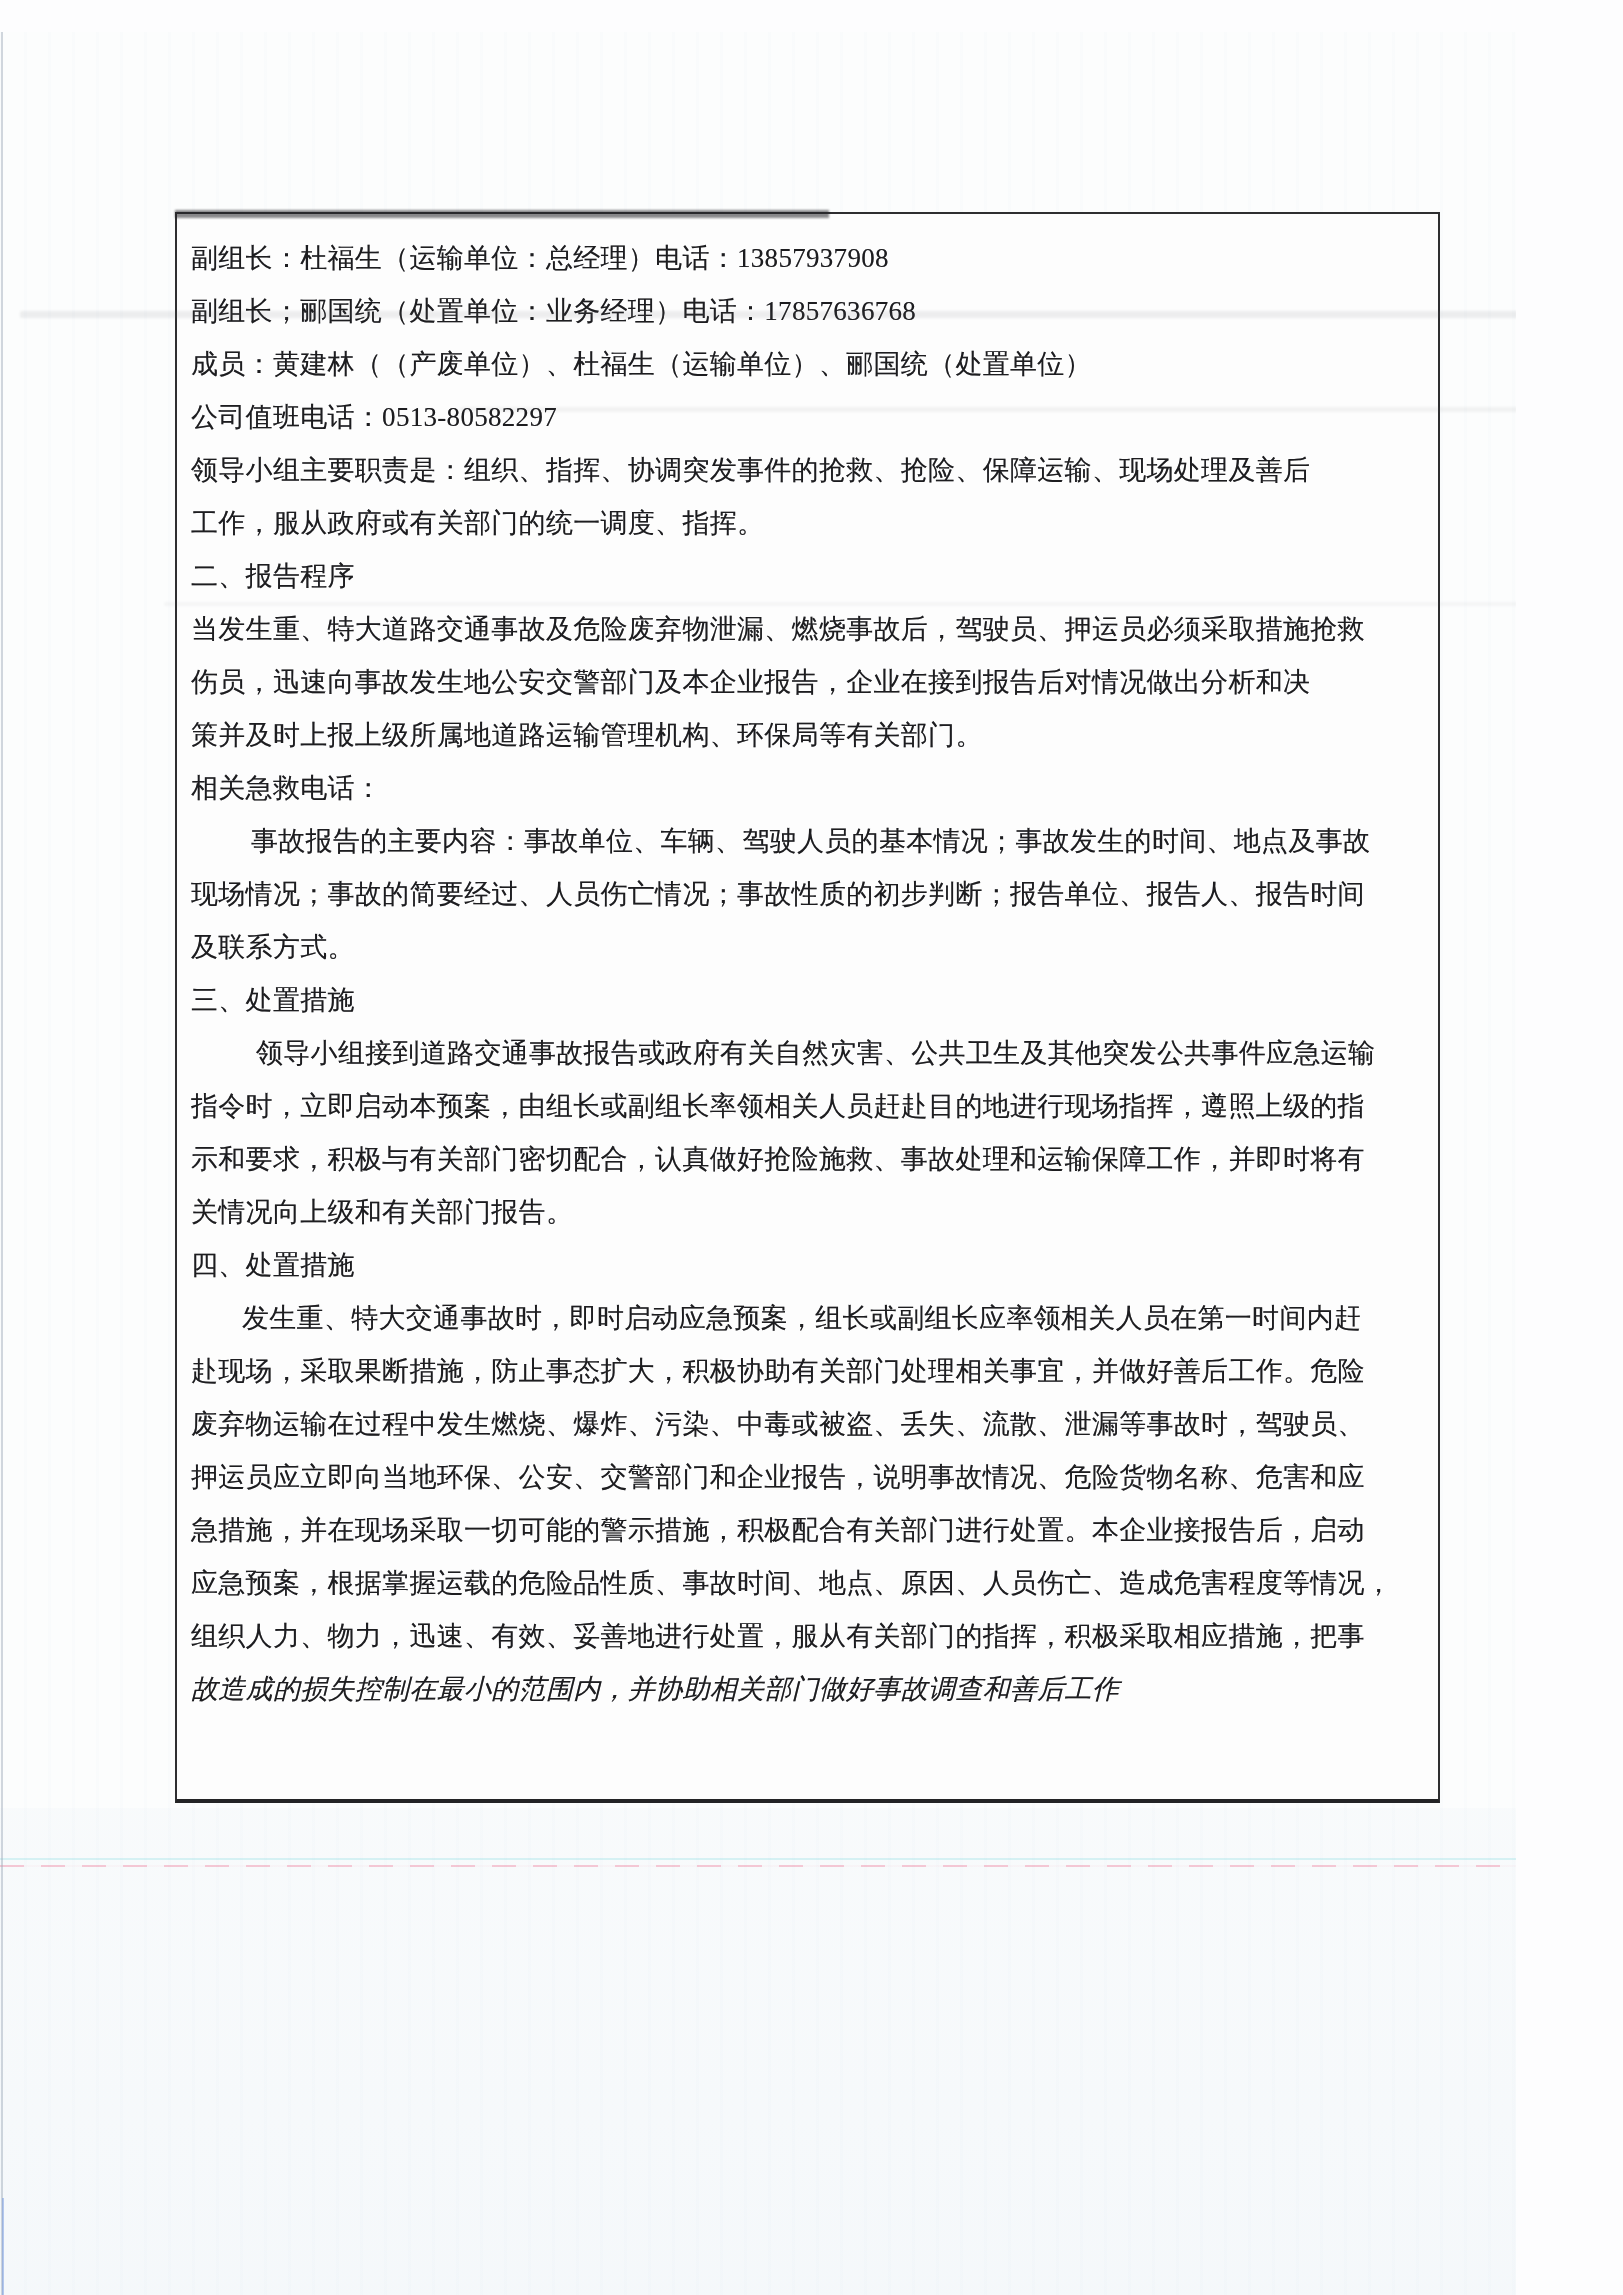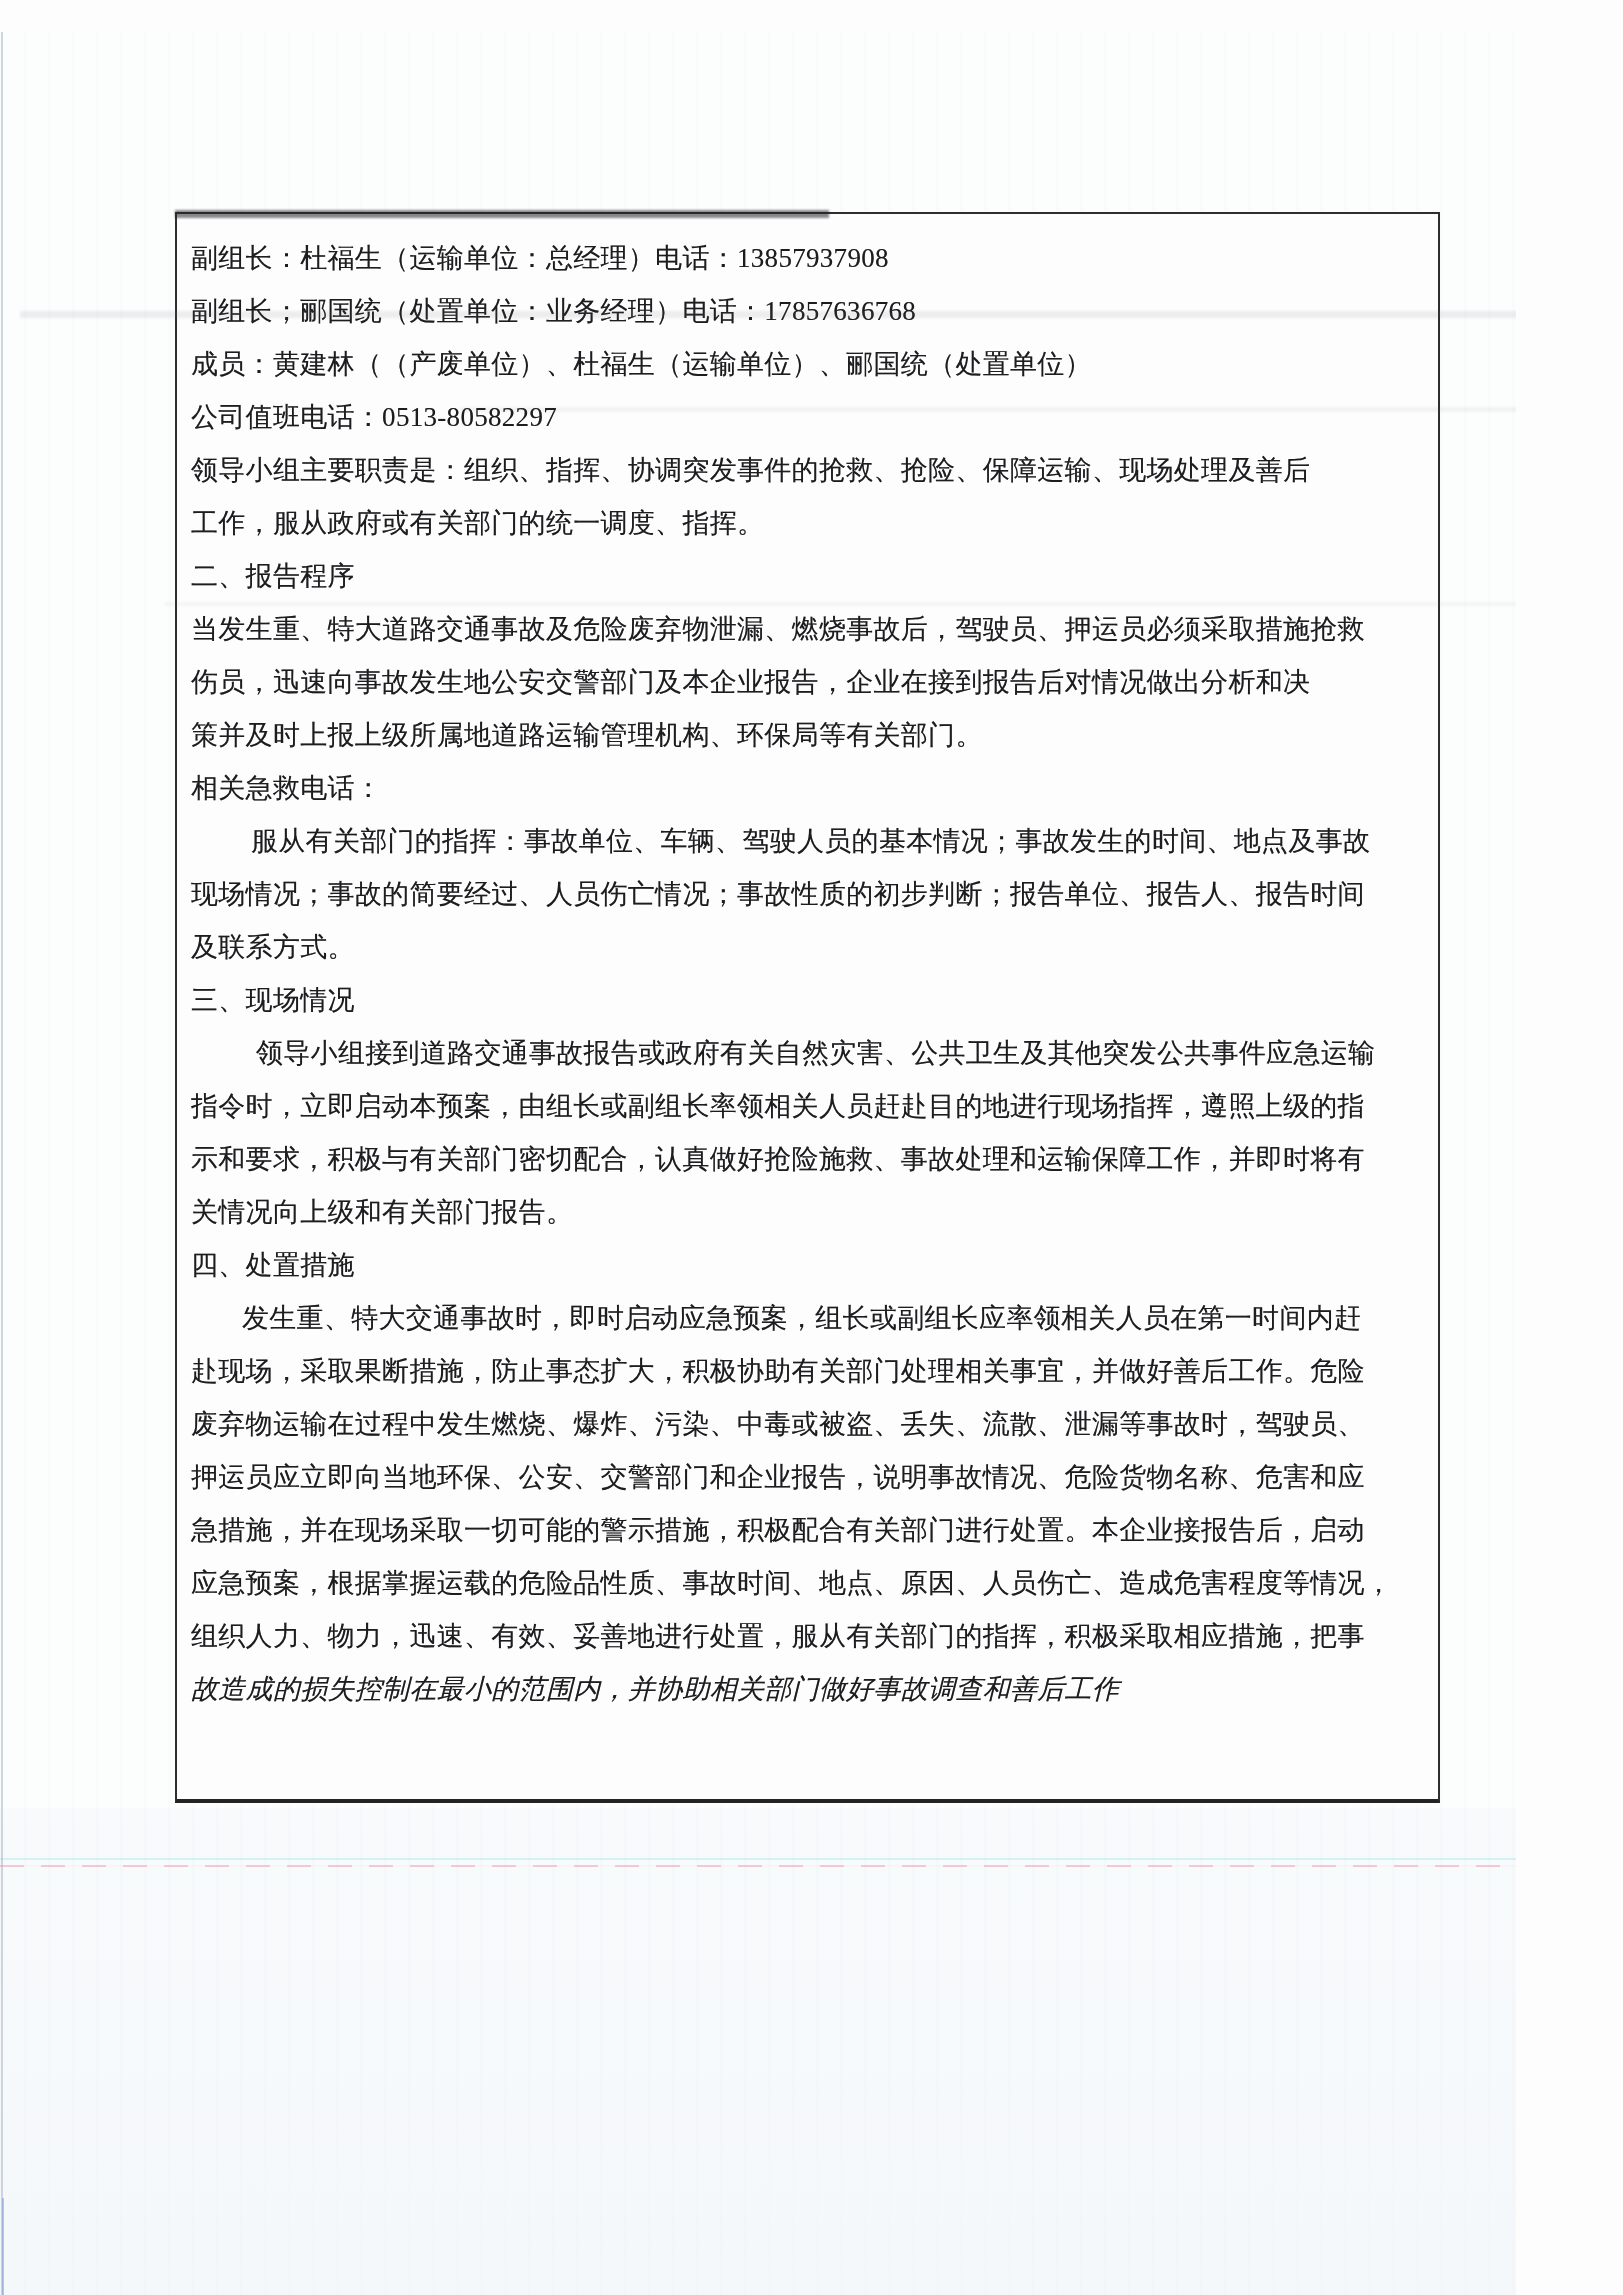--- a/index.html
+++ b/index.html
@@ -152,24 +152,24 @@
       <div class="text-line" style="padding-left: 0px;">副组长；郦国统（处置单位：业务经理）电话：17857636768</div>
       <div class="text-line" style="padding-left: 0px;">成员：黄建林（（产废单位）、杜福生（运输单位）、郦国统（处置单位）</div>
       <div class="text-line" style="padding-left: 0px;">公司值班电话：0513-80582297</div>
       <div class="text-line" style="padding-left: 0px;">领导小组主要职责是：组织、指挥、协调突发事件的抢救、抢险、保障运输、现场处理及善后</div>
       <div class="text-line" style="padding-left: 0px;">工作，服从政府或有关部门的统一调度、指挥。</div>
       <div class="text-line" style="padding-left: 0px;">二、报告程序</div>
       <div class="text-line" style="padding-left: 0px;">当发生重、特大道路交通事故及危险废弃物泄漏、燃烧事故后，驾驶员、押运员必须采取措施抢救</div>
       <div class="text-line" style="padding-left: 0px;">伤员，迅速向事故发生地公安交警部门及本企业报告，企业在接到报告后对情况做出分析和决</div>
       <div class="text-line" style="padding-left: 0px;">策并及时上报上级所属地道路运输管理机构、环保局等有关部门。</div>
       <div class="text-line" style="padding-left: 0px;">相关急救电话：</div>
-      <div class="text-line" style="padding-left: 60px;">服从有关部门的指挥：事故单位、车辆、驾驶人员的基本情况；事故发生的时间、地点及事故</div>
+      <div class="text-line" style="padding-left: 60px;">事故报告的主要内容：事故单位、车辆、驾驶人员的基本情况；事故发生的时间、地点及事故</div>
       <div class="text-line" style="padding-left: 0px;">现场情况；事故的简要经过、人员伤亡情况；事故性质的初步判断；报告单位、报告人、报告时间</div>
       <div class="text-line" style="padding-left: 0px;">及联系方式。</div>
-      <div class="text-line" style="padding-left: 0px;">三、现场情况</div>
+      <div class="text-line" style="padding-left: 0px;">三、处置措施</div>
       <div class="text-line" style="padding-left: 65px;">领导小组接到道路交通事故报告或政府有关自然灾害、公共卫生及其他突发公共事件应急运输</div>
       <div class="text-line" style="padding-left: 0px;">指令时，立即启动本预案，由组长或副组长率领相关人员赶赴目的地进行现场指挥，遵照上级的指</div>
       <div class="text-line" style="padding-left: 0px;">示和要求，积极与有关部门密切配合，认真做好抢险施救、事故处理和运输保障工作，并即时将有</div>
       <div class="text-line" style="padding-left: 0px;">关情况向上级和有关部门报告。</div>
       <div class="text-line" style="padding-left: 0px;">四、处置措施</div>
       <div class="text-line" style="padding-left: 51px;">发生重、特大交通事故时，即时启动应急预案，组长或副组长应率领相关人员在第一时间内赶</div>
       <div class="text-line" style="padding-left: 0px;">赴现场，采取果断措施，防止事态扩大，积极协助有关部门处理相关事宜，并做好善后工作。危险</div>
       <div class="text-line" style="padding-left: 0px;">废弃物运输在过程中发生燃烧、爆炸、污染、中毒或被盗、丢失、流散、泄漏等事故时，驾驶员、</div>
       <div class="text-line" style="padding-left: 0px;">押运员应立即向当地环保、公安、交警部门和企业报告，说明事故情况、危险货物名称、危害和应</div>
       <div class="text-line" style="padding-left: 0px;">急措施，并在现场采取一切可能的警示措施，积极配合有关部门进行处置。本企业接报告后，启动</div>

